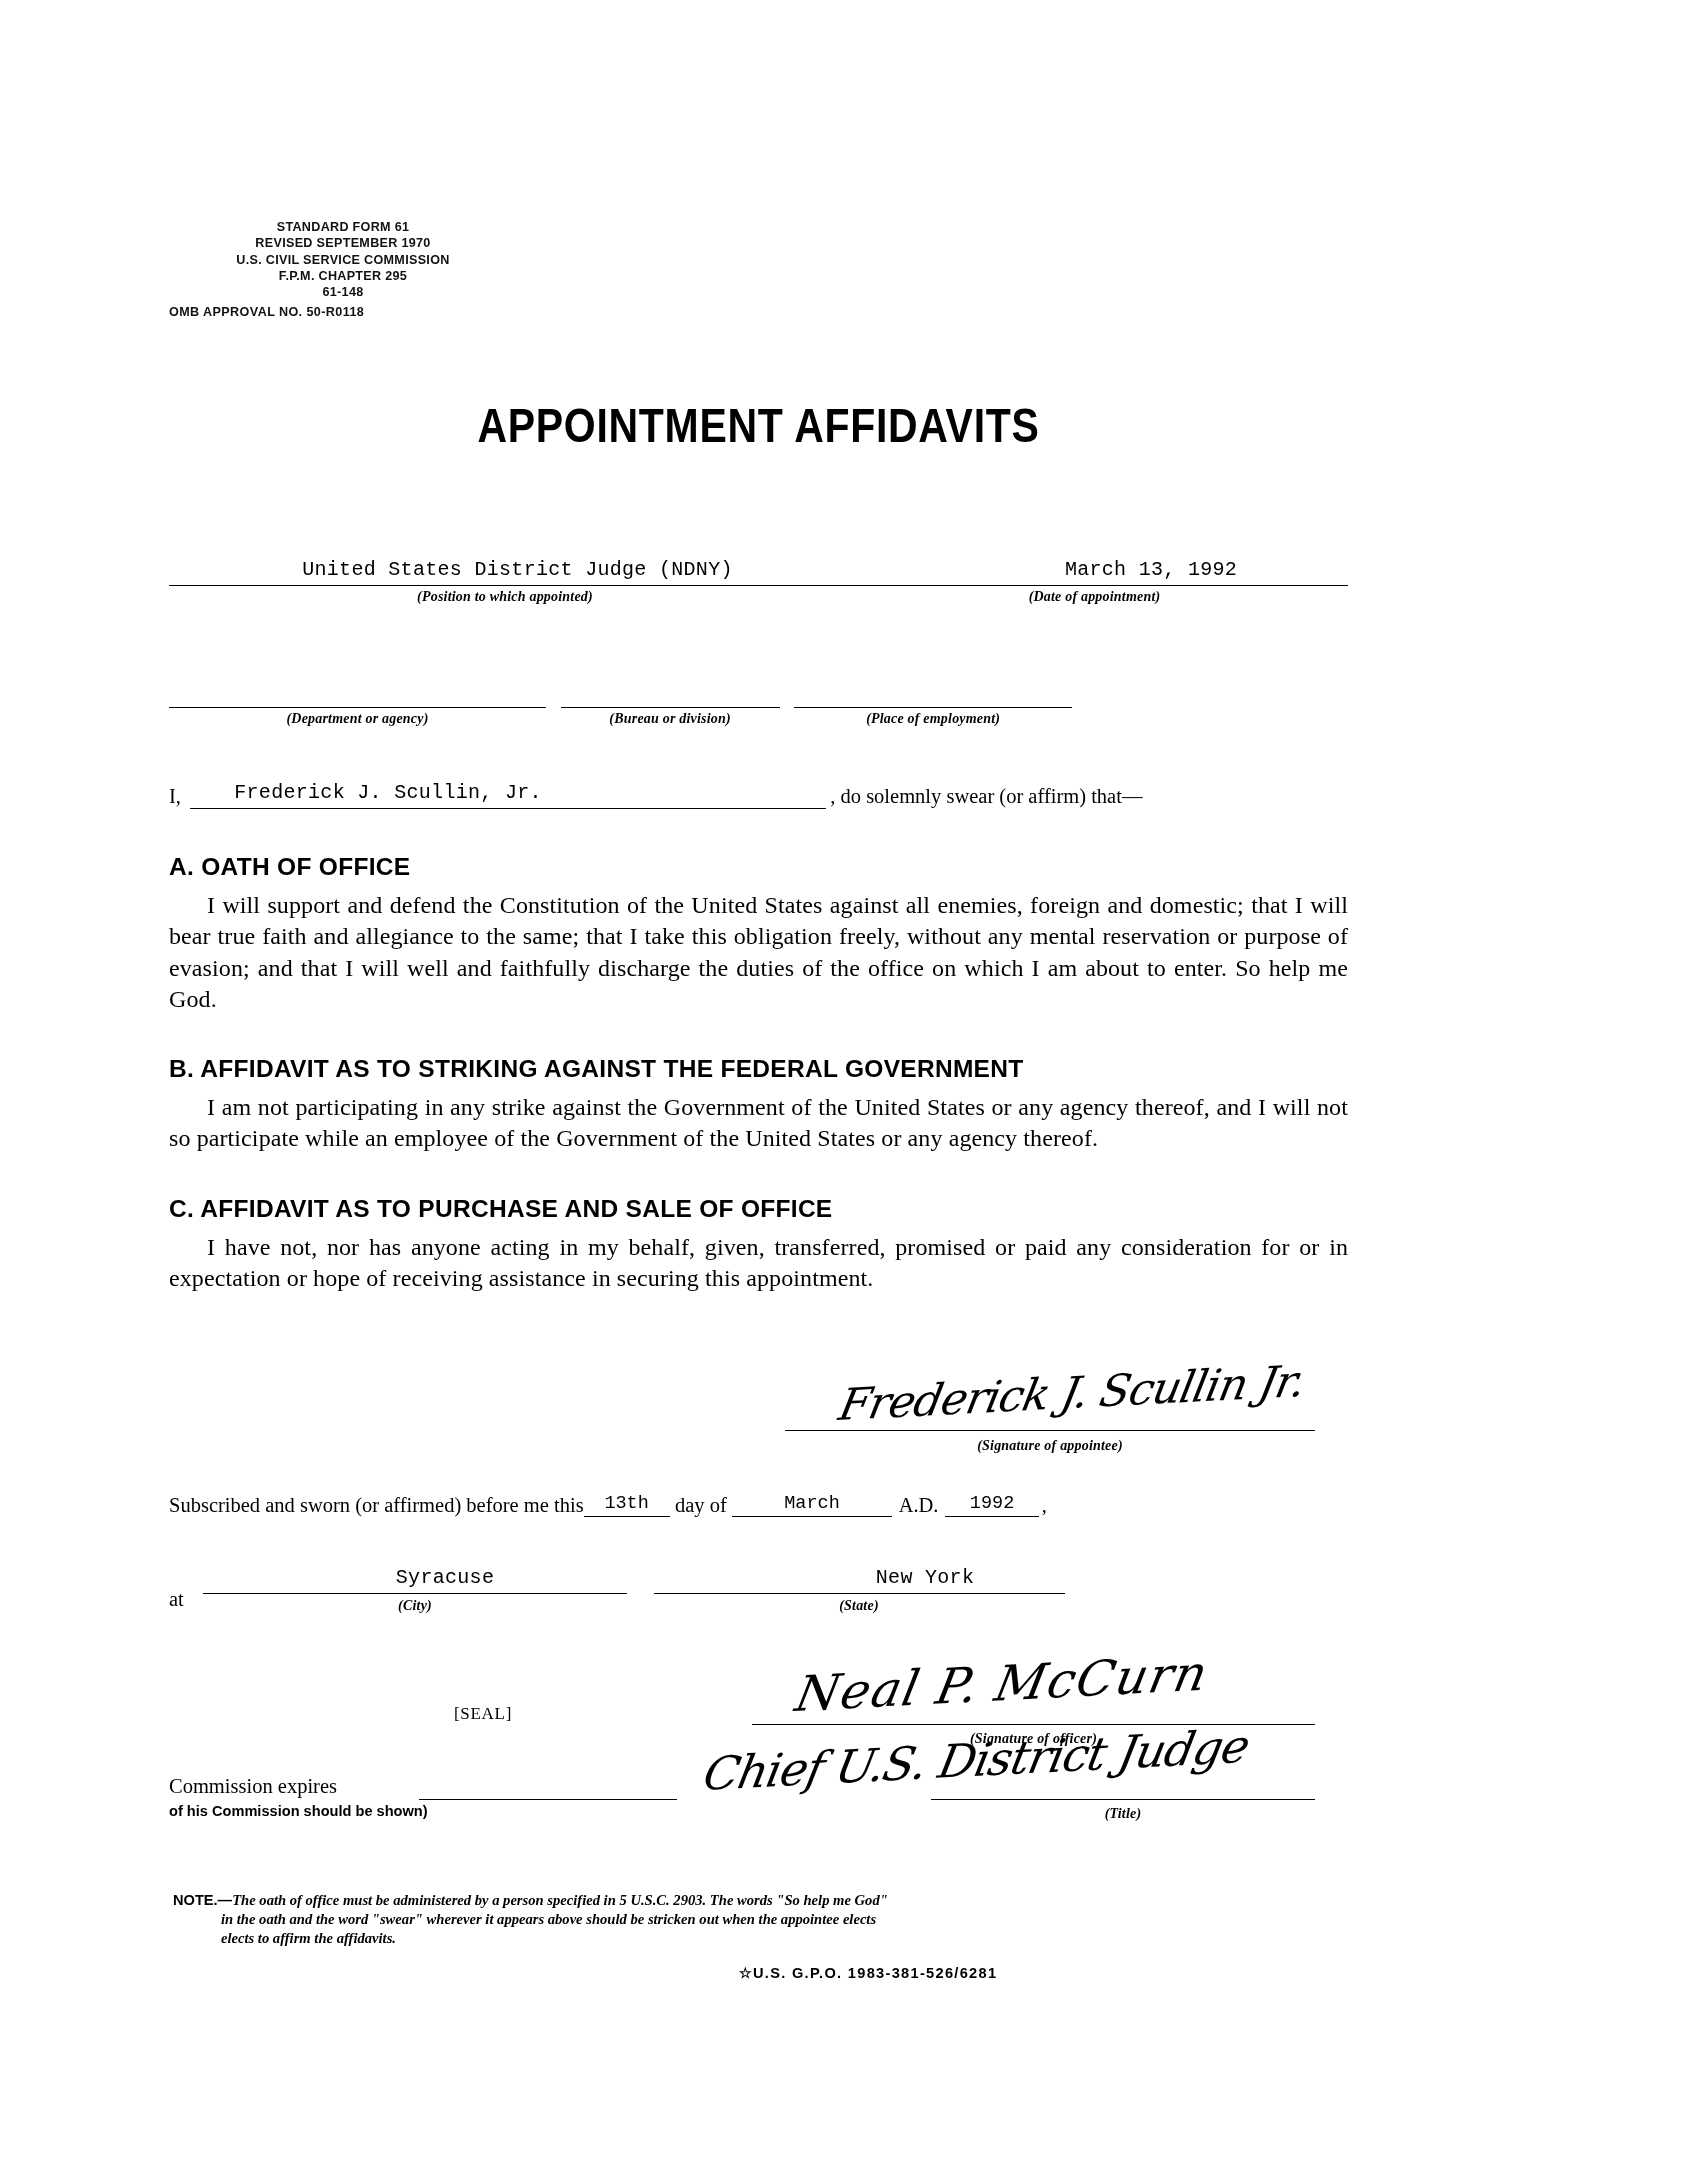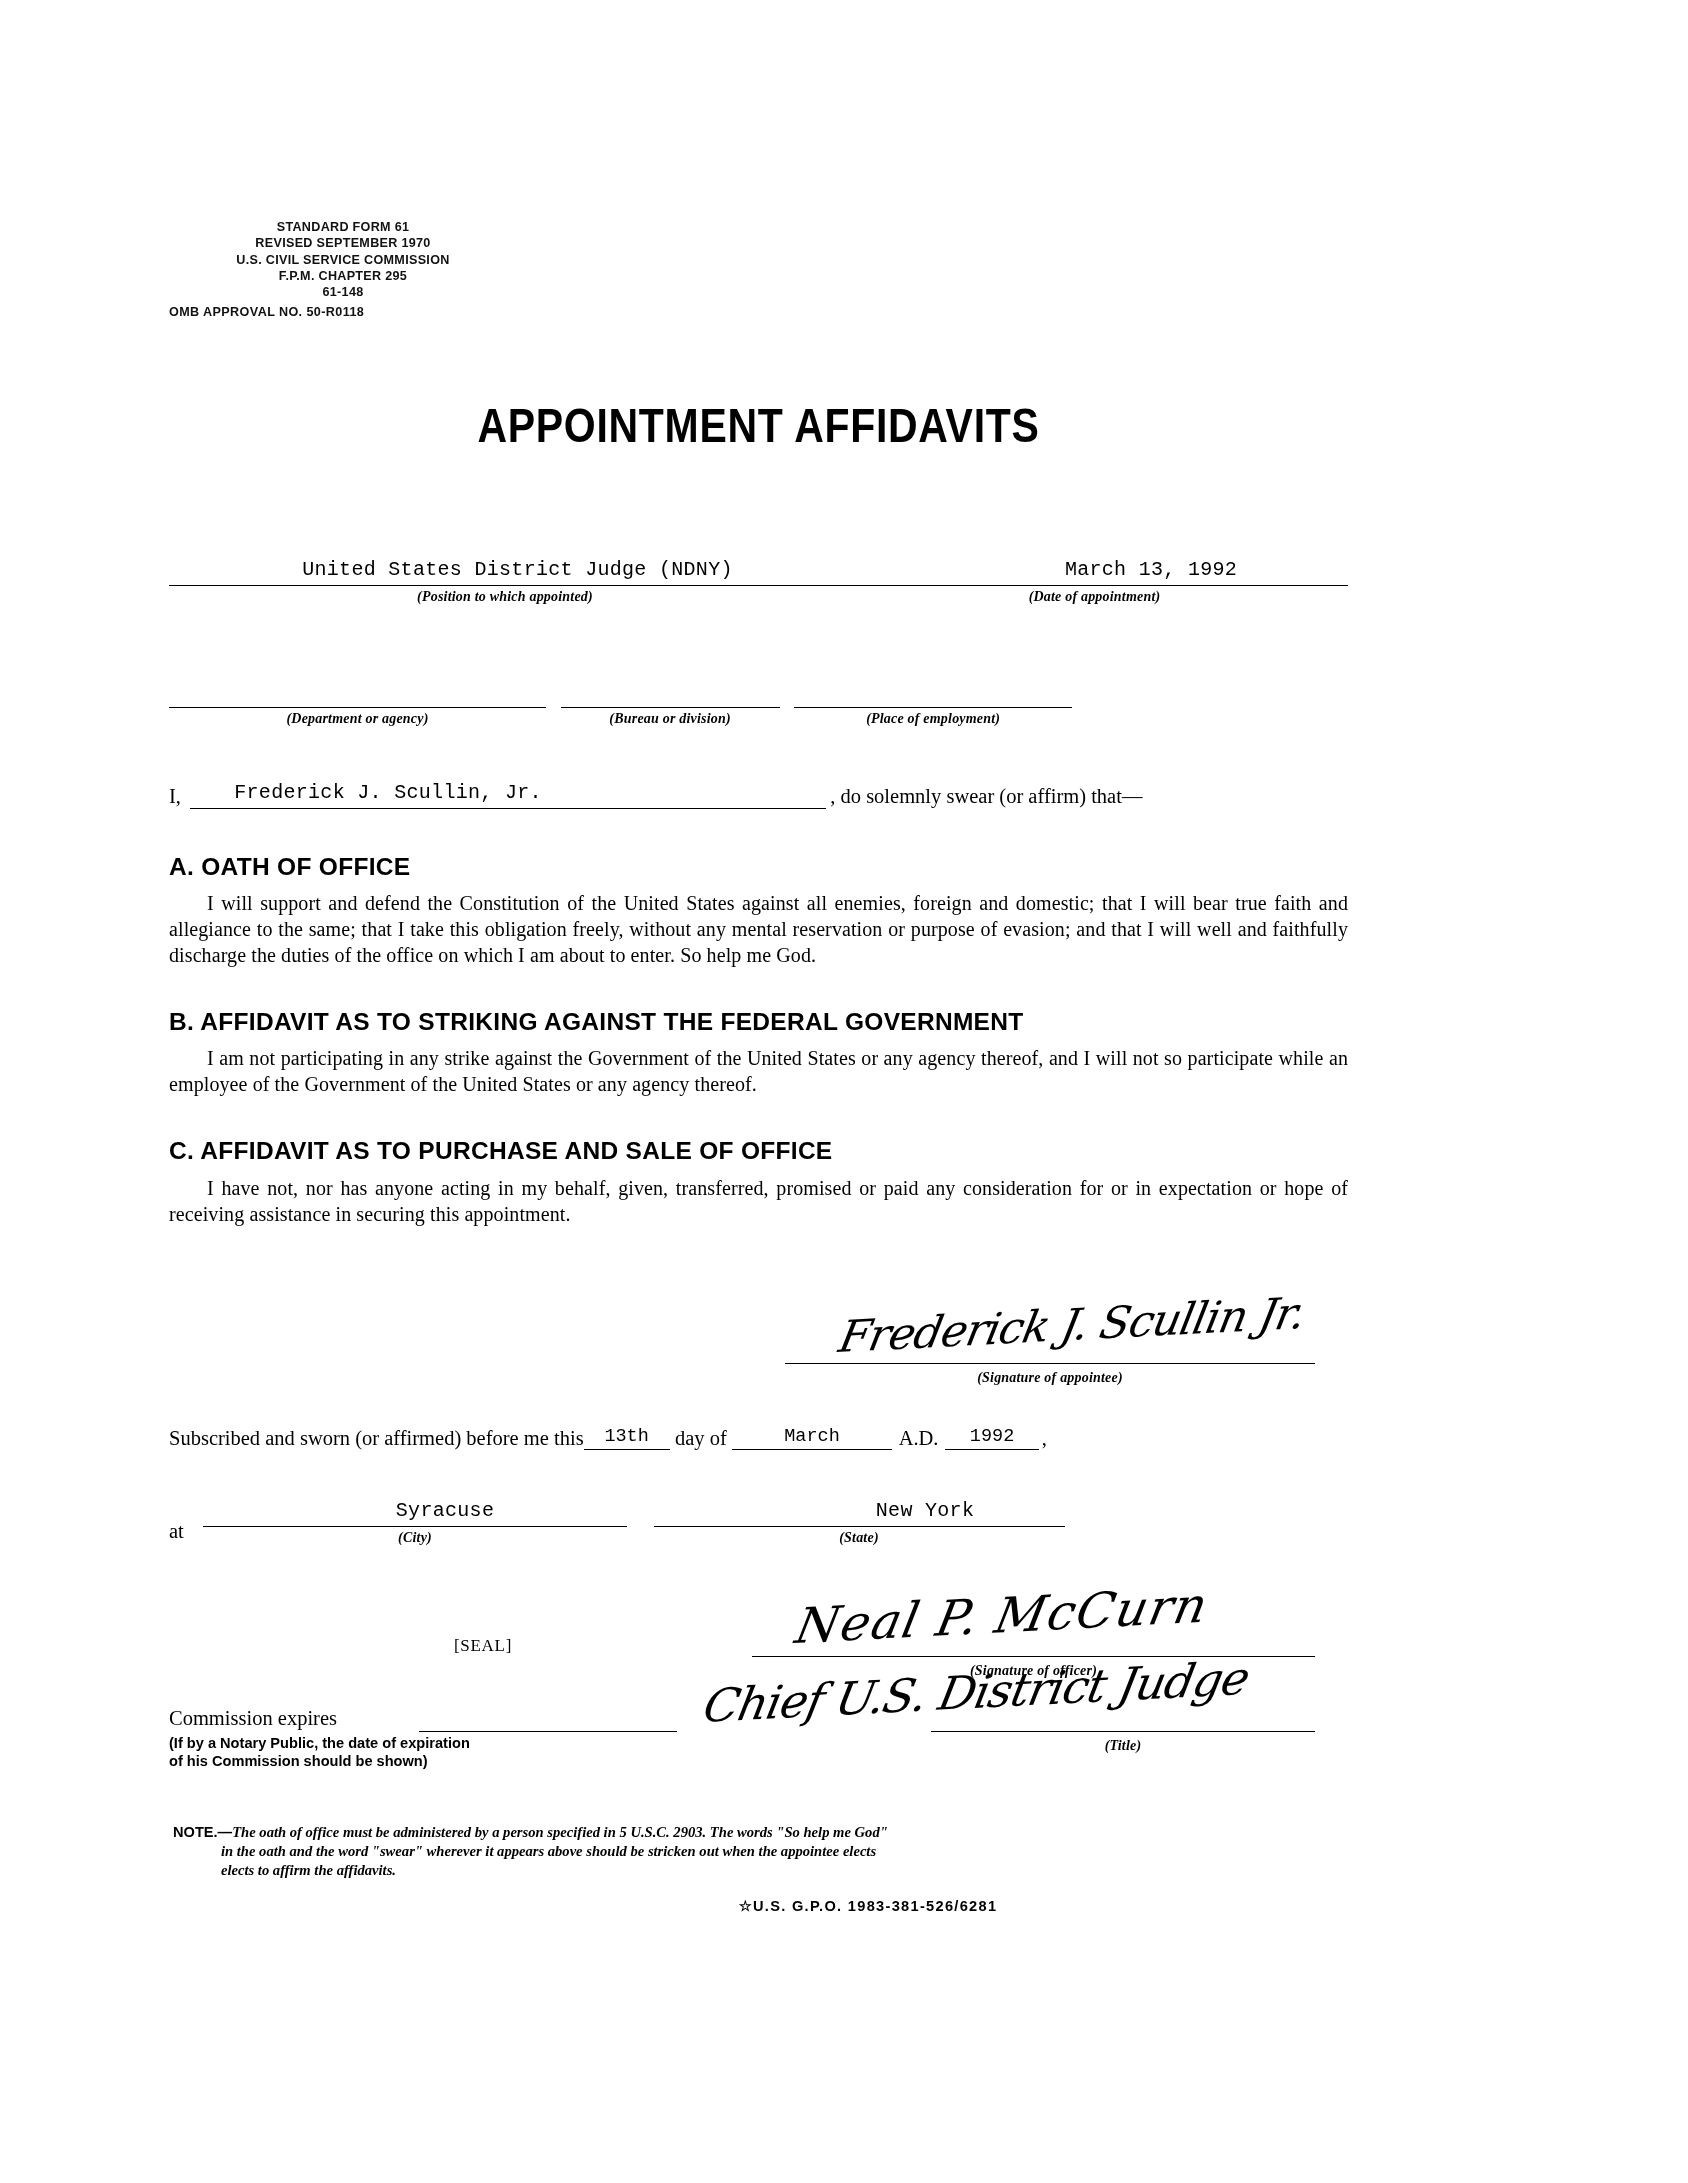--- a/index.html
+++ b/index.html
@@ -148,21 +148,21 @@
   
   .sec-head {
     font-family: "Liberation Sans", sans-serif;
     font-weight: bold;
     font-size: 24.5px;
     letter-spacing: 0.3px;
     margin-top: 44px;
   }
   .sec-head.b { margin-top: 40px; }
   .body-txt {
-    font-size: 20px;
+    font-size: 24px;
     line-height: 1.30;
     text-align: justify;
     text-indent: 38px;
     margin-top: 9.3px;
     letter-spacing: 0.1px;
   }
 
   
   .sig-area {
     margin-top: 79px;
@@ -435,21 +435,20 @@
       <div class="seal">[SEAL]</div>
       <div class="script sig2">Neal P. McCurn</div>
       <div class="off-rule"></div>
       <div class="off-cap caption">(Signature of officer)</div>
     </div>
 
     <div class="comm-row">
       <span class="comm-lbl">Commission expires</span>
       <div class="comm-rule"></div>
       <div class="comm-note">
-        <div>(If by a Notary Public, the date of expiration</div>
         <div>of his Commission should be shown)</div>
       </div>
       <div class="script sig3">Chief U.S. District Judge</div>
       <div class="title-rule"></div>
       <div class="title-cap caption">(Title)</div>
     </div>
 
     <div class="note">
       <p class="first"><span class="lead">NOTE.—</span><span>The oath of office must be administered by a person specified in 5 U.S.C. 2903. The words "So help me God"</span></p>
       <p>in the oath and the word "swear" wherever it appears above should be stricken out when the appointee elects</p>

